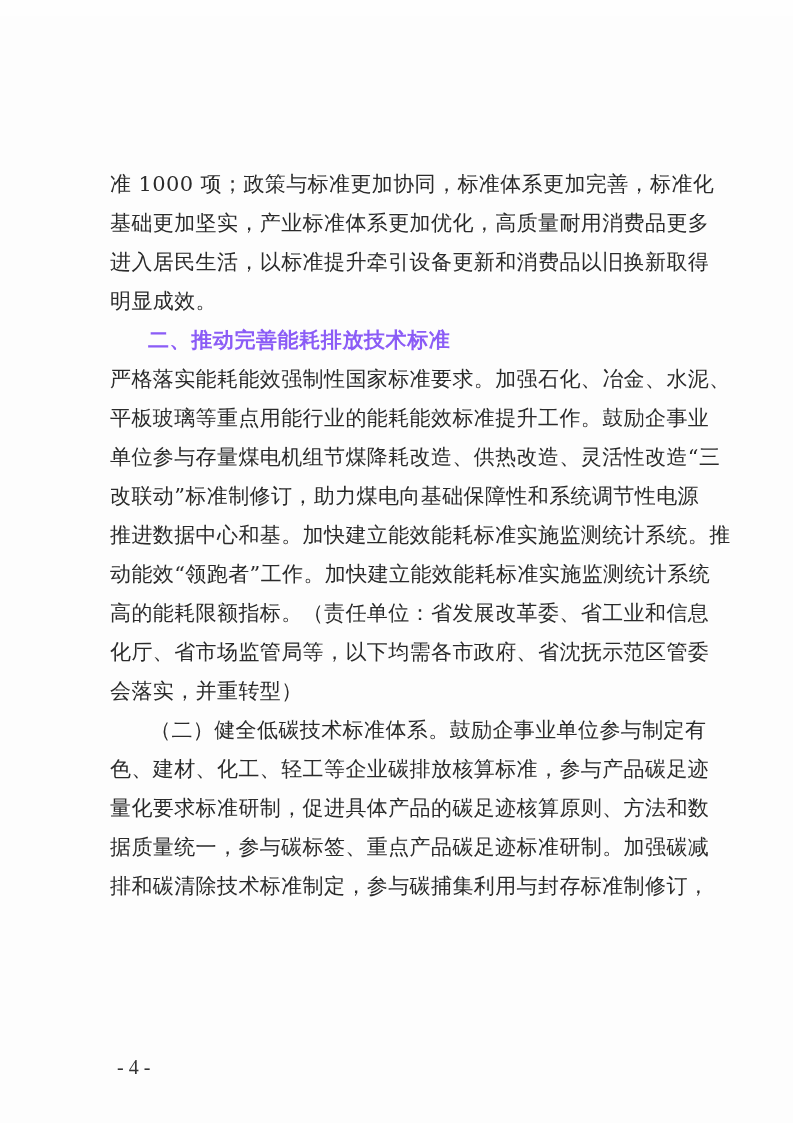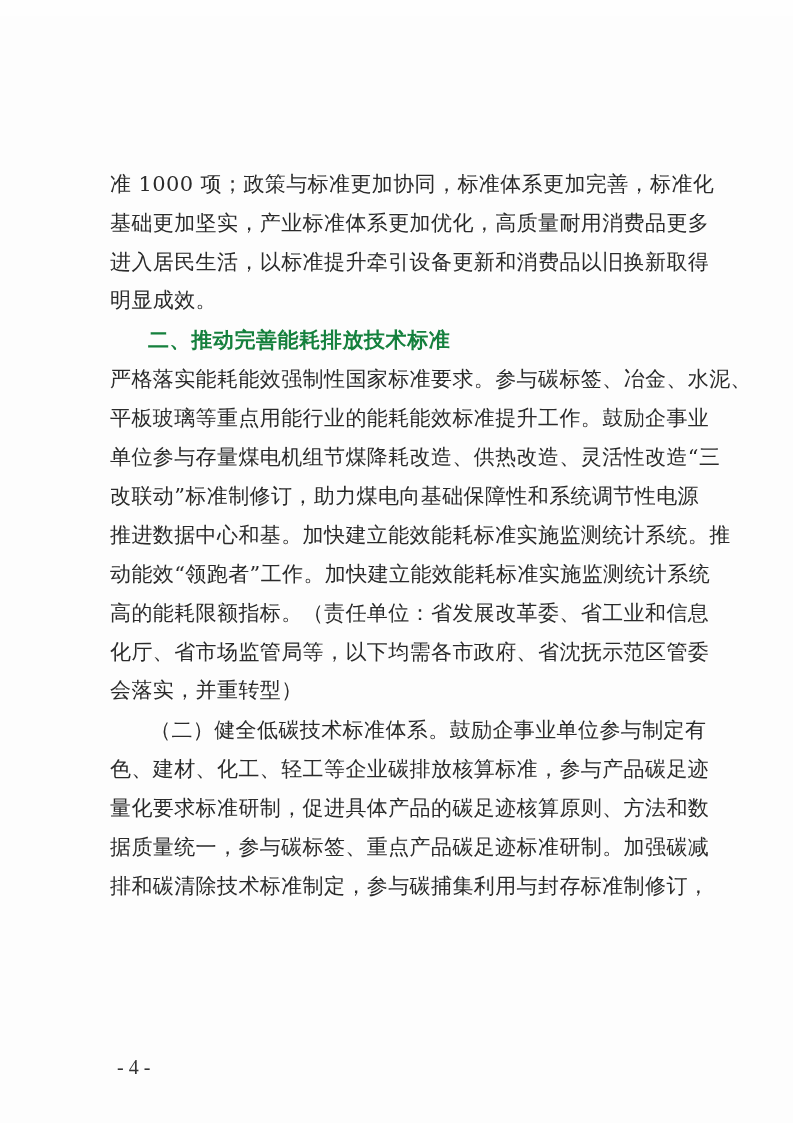--- a/index.html
+++ b/index.html
@@ -34,34 +34,33 @@
   .line {
     display: block;
     height: 39px;
     white-space: nowrap;
     text-align: justify;
     text-align-last: justify;
     letter-spacing: 0.4px;
   }
   .line.last {
     text-align-last: left;
-    font-family: Liberation Mono, monospace;
   }
   .line.indent {
     padding-left: 40px;
   }
   .heading {
     display: block;
     height: 39px;
     white-space: nowrap;
     padding-left: 38px;
     font-family: "DejaVu Sans", "Liberation Sans", sans-serif;
     font-weight: bold;
     font-size: 21px;
-    color: #15803d;
+    color: #8b5cf6;
     letter-spacing: 0.6px;
   }
   .page-number {
     position: absolute;
     left: 117px;
     top: 1040px;
     font-family: "Liberation Serif", "DejaVu Serif", serif;
     font-size: 20px;
     color: #333333;
   }
@@ -75,21 +74,21 @@
     <div>
       <span class="line">准 1000 项；政策与标准更加协同，标准体系更加完善，标准化</span>
       <span class="line">基础更加坚实，产业标准体系更加优化，高质量耐用消费品更多</span>
       <span class="line">进入居民生活，以标准提升牵引设备更新和消费品以旧换新取得</span>
       <span class="line last">明显成效。</span>
     </div>
 
     <div class="heading">二、推动完善能耗排放技术标准</div>
 
     <div>
-      <span class="line">严格落实能耗能效强制性国家标准要求。参与碳标签、冶金、水泥、</span>
+      <span class="line">严格落实能耗能效强制性国家标准要求。加强石化、冶金、水泥、</span>
       <span class="line">平板玻璃等重点用能行业的能耗能效标准提升工作。鼓励企事业</span>
       <span class="line">单位参与存量煤电机组节煤降耗改造、供热改造、灵活性改造“三</span>
       <span class="line">改联动”标准制修订，助力煤电向基础保障性和系统调节性电源</span>
       <span class="line">推进数据中心和基。加快建立能效能耗标准实施监测统计系统。推</span>
       <span class="line">动能效“领跑者”工作。加快建立能效能耗标准实施监测统计系统</span>
       <span class="line">高的能耗限额指标。（责任单位：省发展改革委、省工业和信息</span>
       <span class="line">化厅、省市场监管局等，以下均需各市政府、省沈抚示范区管委</span>
       <span class="line last">会落实，并重转型）</span>
     </div>
 

